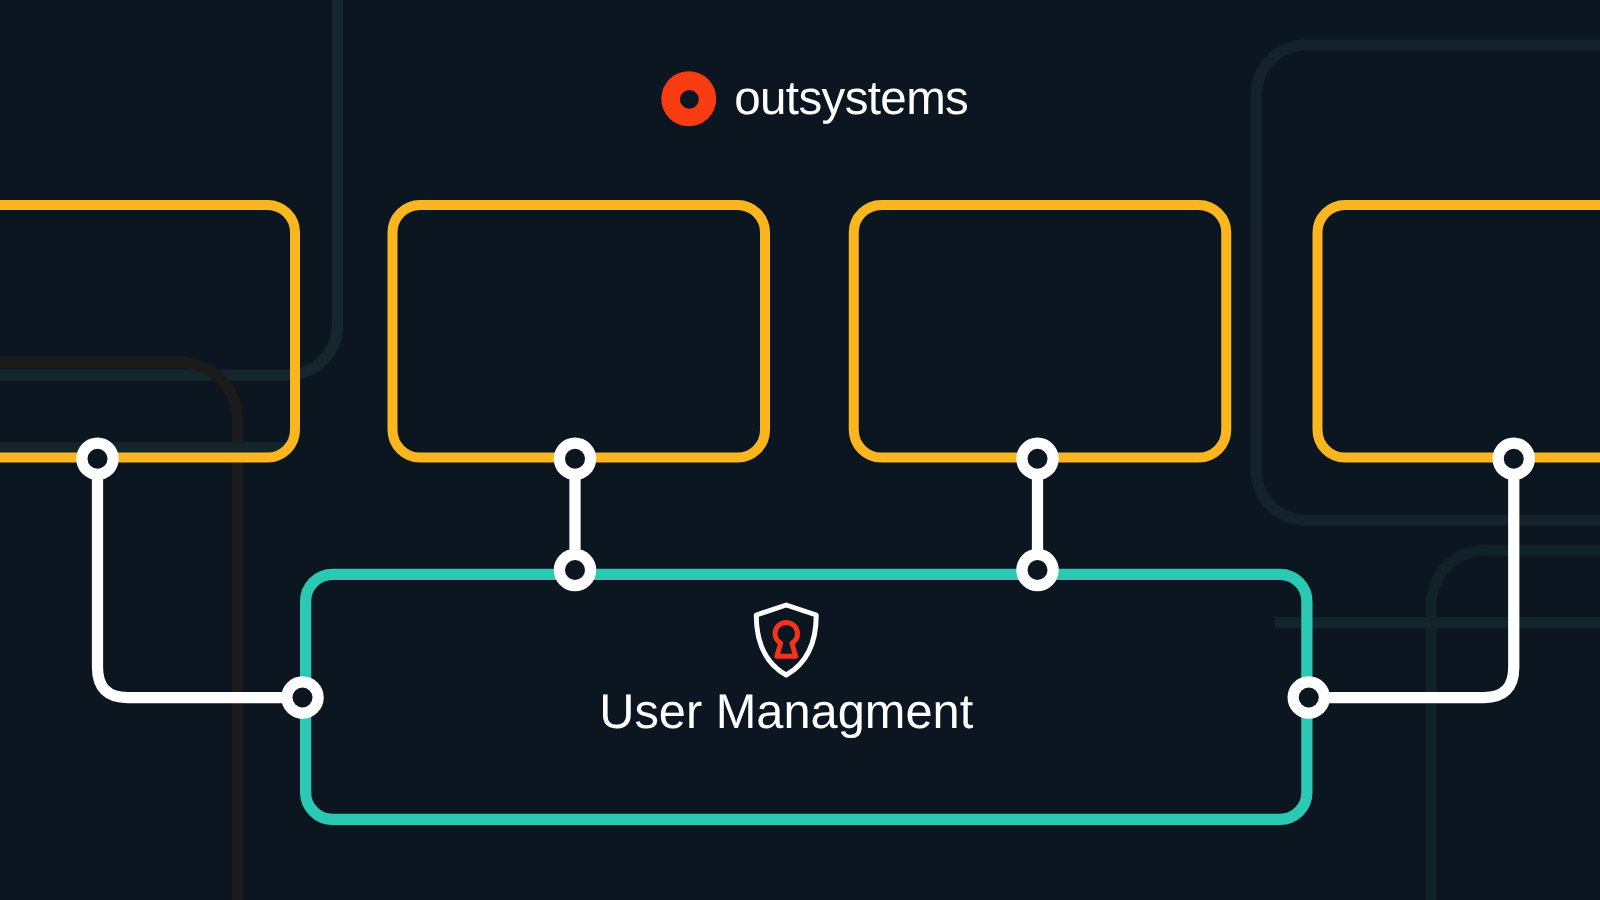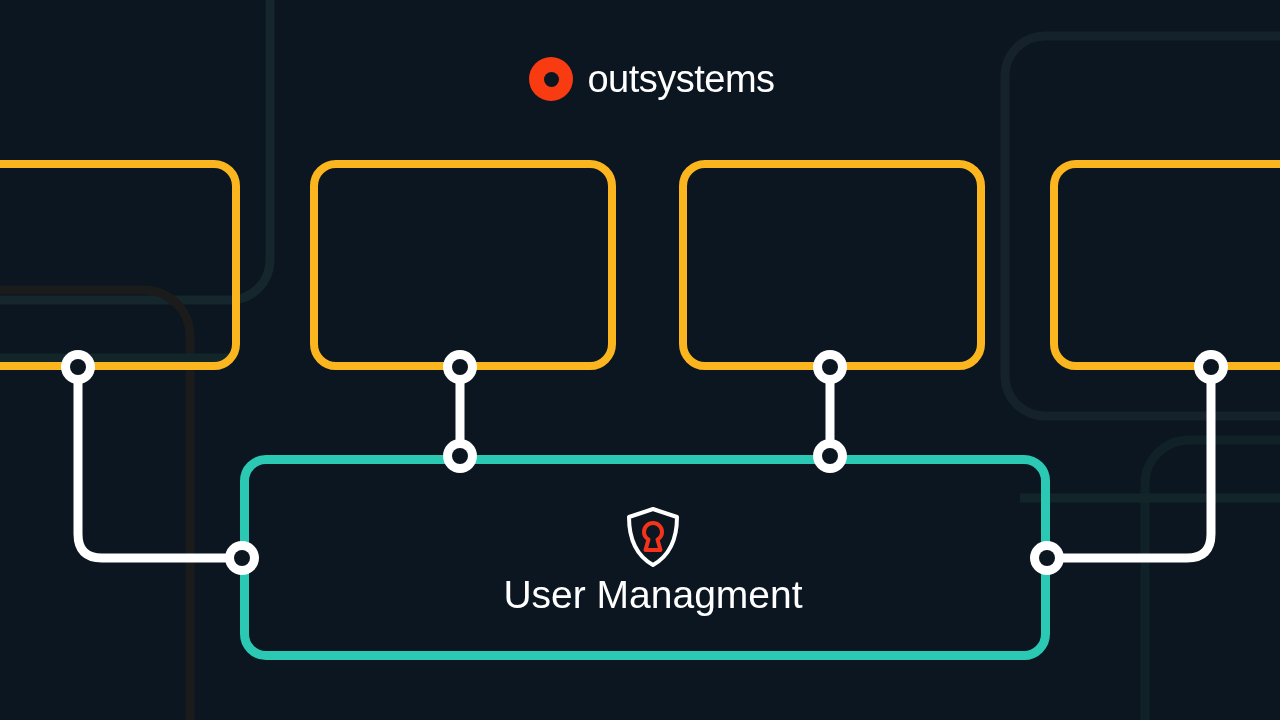--- a/index.html
+++ b/index.html
@@ -39,22 +39,22 @@
     background:transparent;
   }
 
   
   #teal-card{
     position:absolute;left:240px;top:455px;width:810px;height:205px;
     border:9px solid #2bc9b4;border-radius:26px;box-sizing:border-box;
     background:transparent;
   }
   #teal-inner{
-    position:absolute;left:248px;top:455px;width:810px;height:162px;
-    display:flex;flex-direction:column;align-items:center;justify-content:flex-end;
+    position:absolute;left:224px;top:455px;width:810px;height:162px;
+    display:flex;flex-direction:column;align-items:center;justify-content:center;
     gap:6px;pointer-events:none;
   }
   #shield-icon{width:58px;height:62px;display:block;}
   #card-title{
     color:#ffffff;font-size:39px;line-height:1.1;font-weight:400;
     font-family:"Liberation Sans", sans-serif;letter-spacing:0px;
     white-space:nowrap;
   }
 
   

